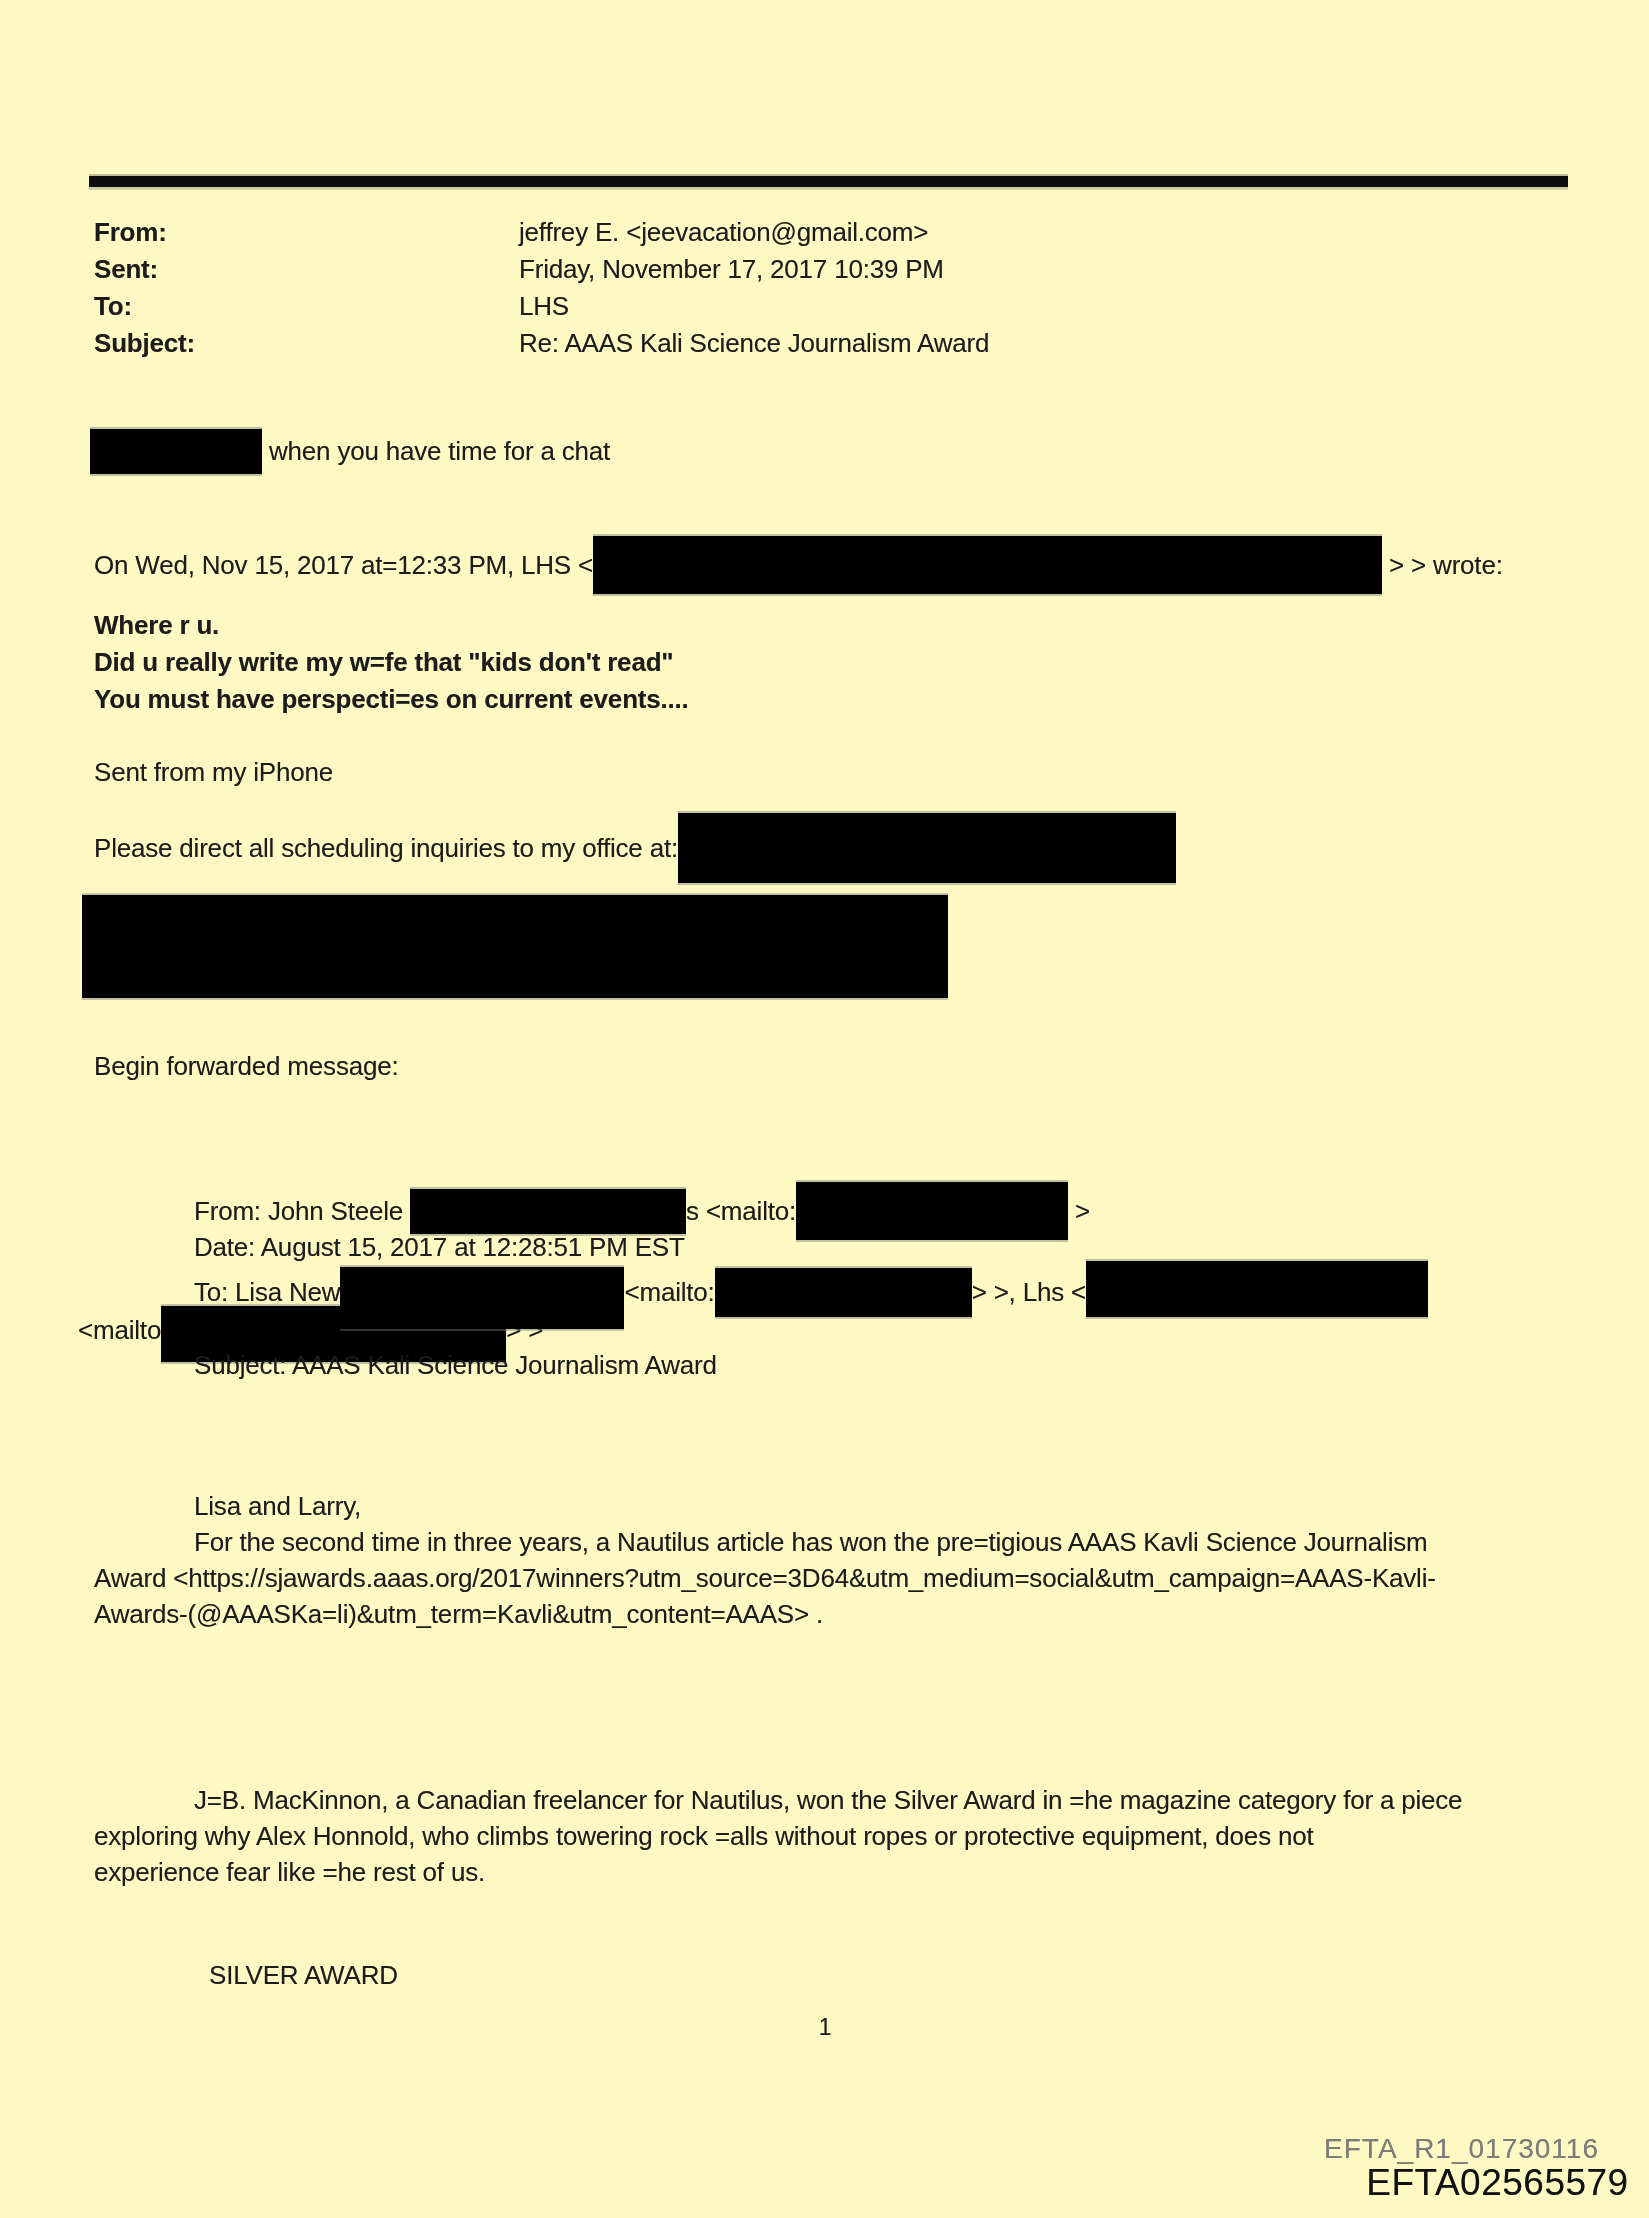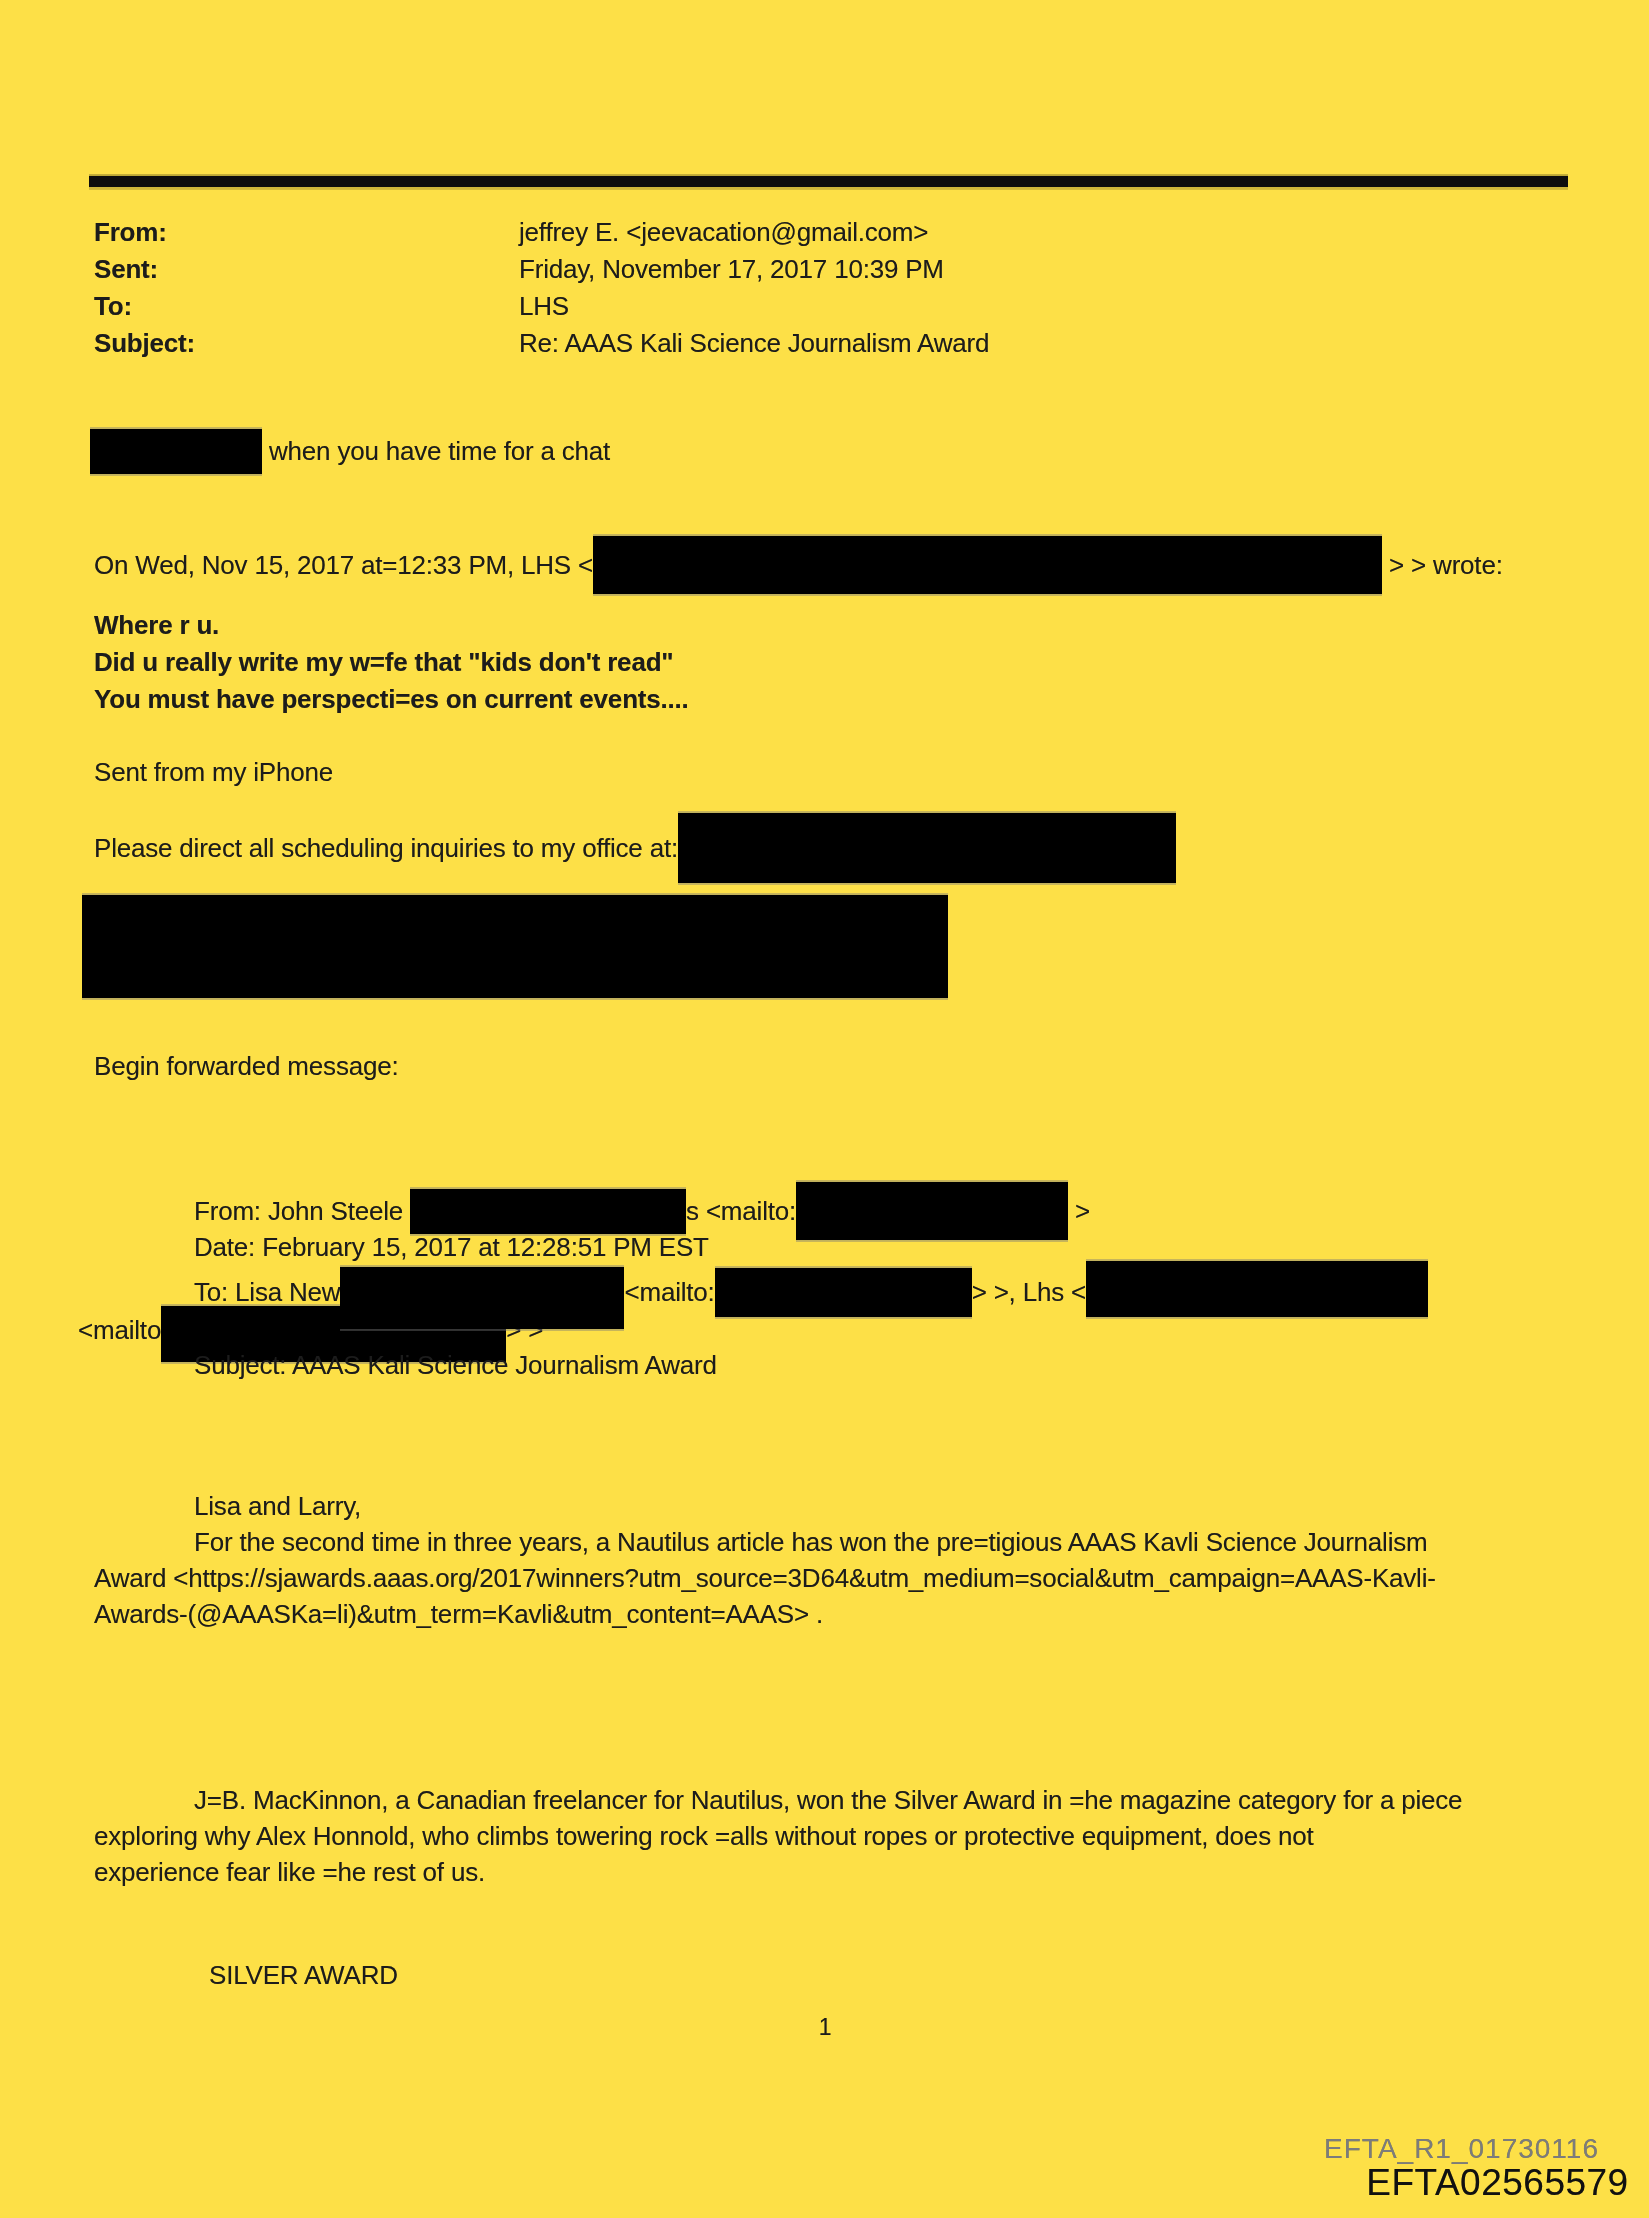--- a/index.html
+++ b/index.html
@@ -1,21 +1,21 @@
 <!DOCTYPE html>
 <html><head>
 <meta charset="utf-8">
 <style>
   * { margin: 0; padding: 0; box-sizing: border-box; }
   html, body { background: #ffffff; }
   .page {
     position: relative;
     width: 1650px;
     height: 2218px;
-    background: #fde047;
+    background: #fef9c3;
     color: #1c1c1c;
     font-family: "Liberation Sans", sans-serif;
     font-size: 26px;
     letter-spacing: -0.2px;
     overflow: hidden;
     text-shadow: 0 0 0.6px rgba(0,0,0,0.35);
   }
   .abs { position: absolute; }
   .flexline { display: flex; align-items: center; white-space: pre; }
   .redact {
@@ -92,21 +92,21 @@
   <div class="abs" style="left:94px; top:1048px; line-height:37px;">Begin forwarded message:</div>
 
   <div class="abs flexline" style="left:194px; top:1182px; height:58px;">
     <span>From: John Steele </span>
     <span class="redact" style="width:276px; height:45px;"></span>
     <span>s &lt;mailto:</span>
     <span class="redact" style="width:272px; height:58px;"></span>
     <span> &gt;</span>
   </div>
 
-  <div class="abs" style="left:194px; top:1229px; line-height:37px;">Date: February 15, 2017 at 12:28:51 PM EST</div>
+  <div class="abs" style="left:194px; top:1229px; line-height:37px;">Date: August 15, 2017 at 12:28:51 PM EST</div>
 
   <div class="abs flexline" style="left:78px; top:1302px; height:56px;">
     <span>&lt;mailto</span>
     <span class="redact" style="width:345px; height:56px; margin-top:7.8px;"></span>
     <span>&gt; &gt;</span>
   </div>
 
   <div class="abs flexline" style="left:194px; top:1261px; height:62px;">
     <span>To: Lisa New</span>
     <span class="redact" style="width:284px; height:62px; margin-top:11.6px;"></span>

